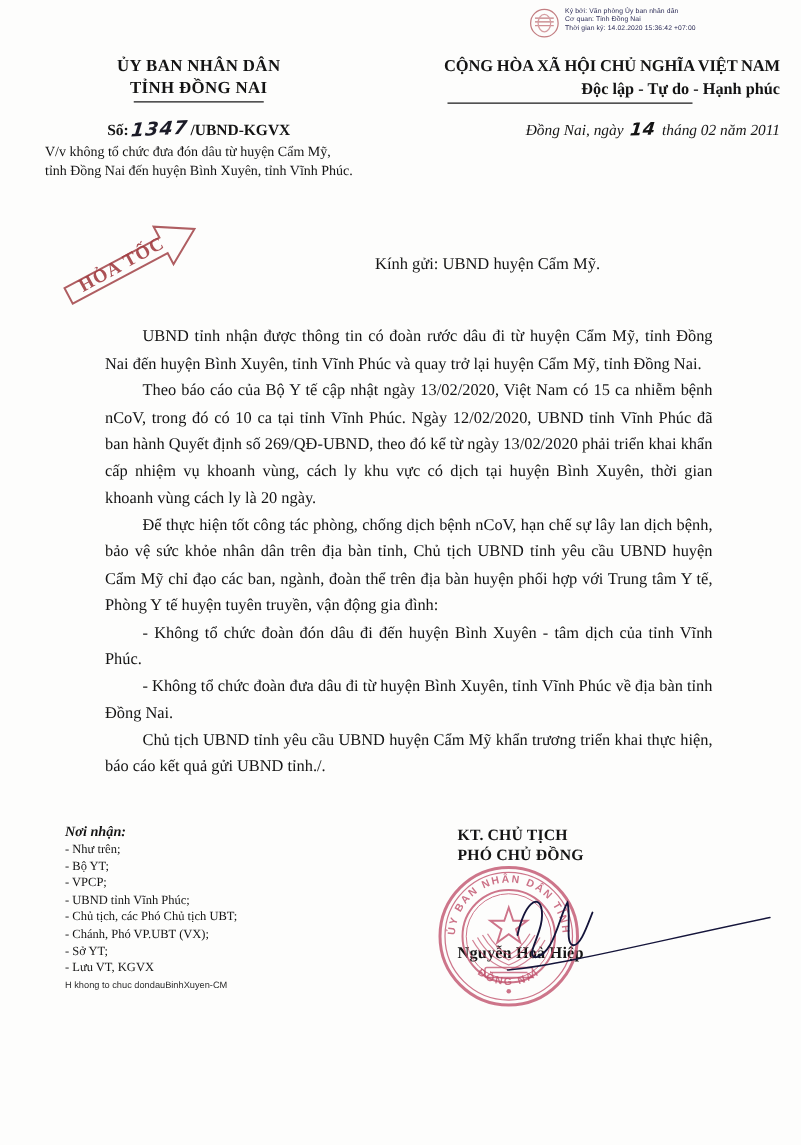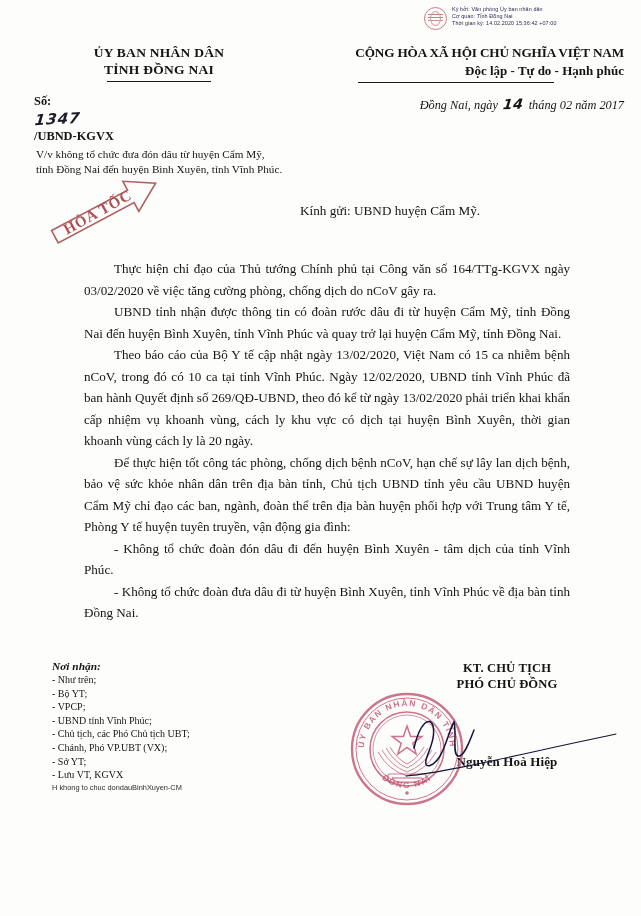--- a/index.html
+++ b/index.html
@@ -109,21 +109,20 @@
   
   .docnum {
     margin-top: 12px;
     font-size: 12.4px;
     font-weight: 600;
     display: flex;
     justify-content: center;
     align-items: baseline;
     gap: 1px;
     white-space: nowrap;
-    flex-direction: column;
   }
   .hand-num {
     font-family: "DejaVu Sans", sans-serif;
     font-size: 15px;
     font-weight: 600;
     font-style: italic;
     color: #1c1c28;
     transform: skewX(-9deg) rotate(-3deg);
     display: inline-block;
     letter-spacing: .06em;
@@ -240,24 +239,23 @@
     font-family: "Liberation Sans", "DejaVu Sans", sans-serif;
     font-size: 7.4px;
     line-height: 10px;
     margin-top: 1px;
     color: #2b2b2b;
     white-space: nowrap;
   }
 
   .signblock {
     position: absolute;
-    left: 392px;
+    left: 366px;
     top: 0;
     width: 230px;
-    text-align: center;
   }
   .sign-role1, .sign-role2 {
     font-size: 12.6px;
     font-weight: 700;
     line-height: 16px;
     letter-spacing: .01em;
   }
   .sign-name {
     margin-top: 62px;
     font-size: 13px;
@@ -314,42 +312,42 @@
 
   <div class="hdr-right">
     <div class="nation-name">CỘNG HÒA XÃ HỘI CHỦ NGHĨA VIỆT NAM</div>
     <div class="motto">Độc lập - Tự do - Hạnh phúc</div>
     <div class="rule rule-right"></div>
 
     <div class="dateline">
       <span>Đồng Nai, ngày</span>
       <span class="hand-day">14</span>
       <span>tháng 02</span>
-      <span>năm 2017</span>
+      <span>năm 2011</span>
     </div>
   </div>
 
   <div class="hoatoc">
     <svg width="128" height="74" viewBox="0 0 128 74" aria-hidden="true">
       <g transform="rotate(-28 64 37)" fill="none" stroke="#9e3b40" stroke-width="1.6" opacity="0.82">
         <path d="M6 26 L92 26 L92 16 L120 33 L92 50 L92 40 L6 40 Z"></path>
       </g>
     </svg>
     <div class="hoatoc-text">HỎA TỐC</div>
   </div>
 
   <div class="kinhgui">Kính gửi: UBND huyện Cẩm Mỹ.</div>
 
   <div class="body-wrap">
-    <p class="para">Thực hiện chỉ đạo của Thủ tướng Chính phủ tại Công văn số 164/TTg-KGVX ngày 03/02/2020 về việc tăng cường phòng, chống dịch do nCoV gây ra.</p>
     <p class="para">UBND tỉnh nhận được thông tin có đoàn rước dâu đi từ huyện Cẩm Mỹ, tỉnh Đồng Nai đến huyện Bình Xuyên, tỉnh Vĩnh Phúc và quay trở lại huyện Cẩm Mỹ, tỉnh Đồng Nai.</p>
     <p class="para">Theo báo cáo của Bộ Y tế cập nhật ngày 13/02/2020, Việt Nam có 15 ca nhiễm bệnh nCoV, trong đó có 10 ca tại tỉnh Vĩnh Phúc. Ngày 12/02/2020, UBND tỉnh Vĩnh Phúc đã ban hành Quyết định số 269/QĐ-UBND, theo đó kể từ ngày 13/02/2020 phải triển khai khẩn cấp nhiệm vụ khoanh vùng, cách ly khu vực có dịch tại huyện Bình Xuyên, thời gian khoanh vùng cách ly là 20 ngày.</p>
     <p class="para">Để thực hiện tốt công tác phòng, chống dịch bệnh nCoV, hạn chế sự lây lan dịch bệnh, bảo vệ sức khỏe nhân dân trên địa bàn tỉnh, Chủ tịch UBND tỉnh yêu cầu UBND huyện Cẩm Mỹ chỉ đạo các ban, ngành, đoàn thể trên địa bàn huyện phối hợp với Trung tâm Y tế, Phòng Y tế huyện tuyên truyền, vận động gia đình:</p>
     <p class="para bullet">- Không tổ chức đoàn đón dâu đi đến huyện Bình Xuyên - tâm dịch của tỉnh Vĩnh Phúc.</p>
     <p class="para bullet">- Không tổ chức đoàn đưa dâu đi từ huyện Bình Xuyên, tỉnh Vĩnh Phúc về địa bàn tỉnh Đồng Nai.</p>
+    <p class="para">Chủ tịch UBND tỉnh yêu cầu UBND huyện Cẩm Mỹ khẩn trương triển khai thực hiện, báo cáo kết quả gửi UBND tỉnh./.</p>
   </div>
 
   <div class="footer">
 
     <div class="recipients">
       <div class="recipients-title">Nơi nhận:</div>
       <ul>
         <li>- Như trên;</li>
         <li>- Bộ YT;</li>
         <li>- VPCP;</li>

